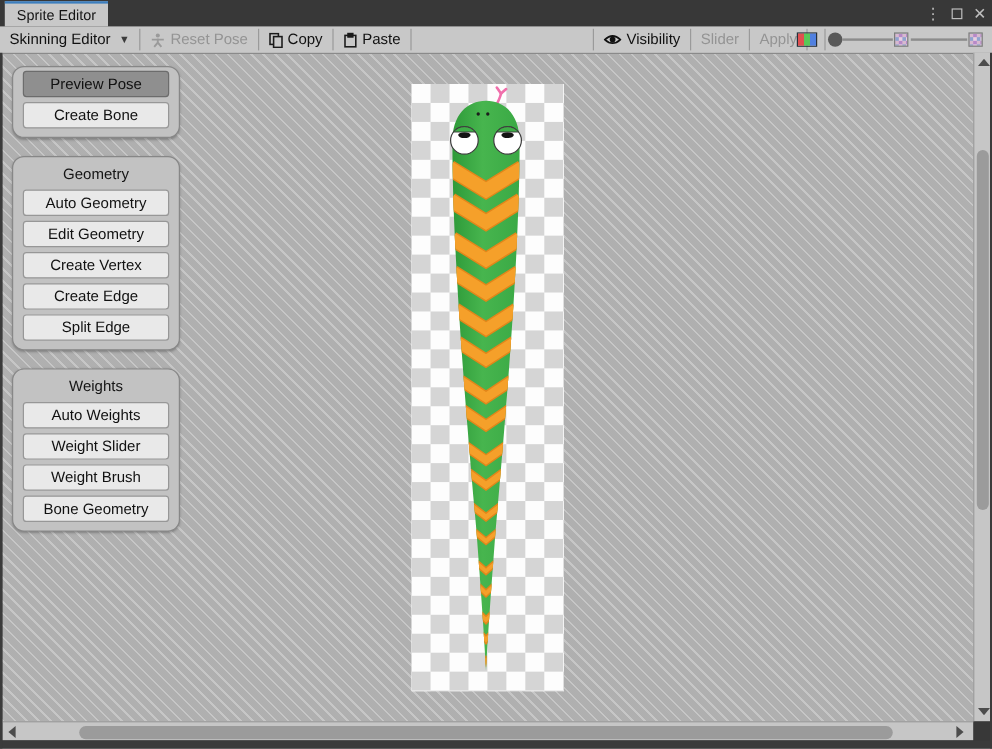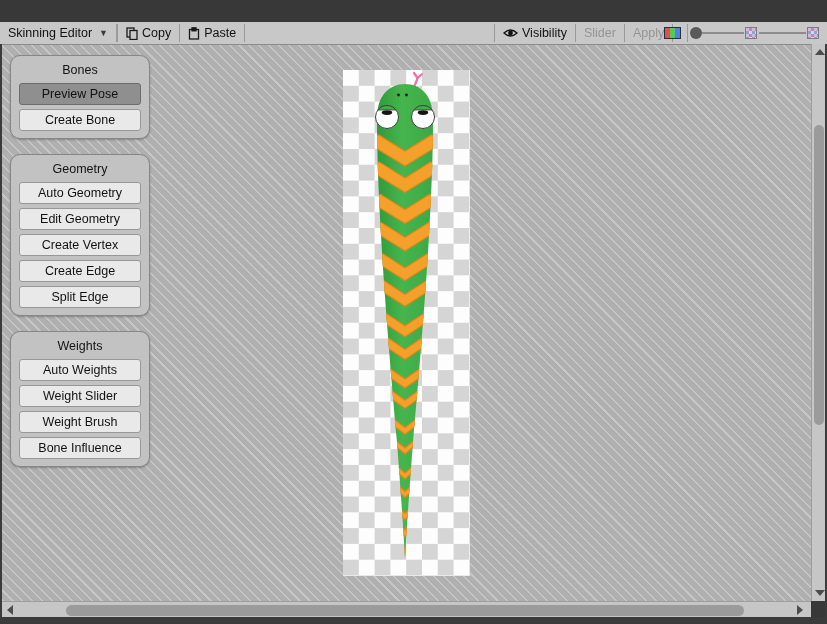--- a/index.html
+++ b/index.html
@@ -70,28 +70,49 @@
   .bottomstrip{position:absolute;left:0;top:617px;width:827px;height:7px;background:#3b3b3b;}
   .edge-l{position:absolute;left:0;top:44px;width:2px;height:580px;background:#3b3b3b;}
   .edge-r{position:absolute;left:825px;top:44px;width:2px;height:580px;background:#3b3b3b;}
   .icon{display:inline-flex;align-items:center;justify-content:center;}
 </style>
 </head>
 <body>
 
 <div class="window">
 
+  <div class="titlebar">
+    <div class="tab">
+      <span>Sprite Editor</span>
+    </div>
+    <div class="win-controls">
+      <span class="kebab">⋮</span>
+      <span class="maxbox"></span>
+      <span class="closex">✕</span>
+    </div>
+  </div>
 
   <div class="toolbar">
     <div class="tb-left">
       <div class="tb-item">
         <span>Skinning Editor</span>
         <span class="dd-arrow">▼</span>
       </div>
       <div class="tb-sep"></div>
+      <div class="tb-item disabled">
+        <span class="icon">
+          <svg width="13" height="13" viewBox="0 0 13 13">
+              <g stroke="#9a9a9a" stroke-width="1.6" fill="none">
+                <circle cx="6.5" cy="2.6" r="1.7" fill="#9a9a9a" stroke="none"></circle>
+                <path d="M1.5 6 H11.5 M6.5 5 V8.5 M3.5 12 L6.5 8.5 L9.5 12"></path>
+              </g>
+            </svg>
+        </span>
+        <span>Reset Pose</span>
+      </div>
       <div class="tb-sep"></div>
       <div class="tb-item">
         <span class="icon">
           <svg width="12" height="13" viewBox="0 0 12 13">
               <g fill="none" stroke="#1a1a1a" stroke-width="1.3">
                 <rect x="1" y="1" width="7" height="9"></rect>
                 <rect x="4" y="3.5" width="7" height="9" fill="#c8c8c8"></rect>
               </g>
             </svg>
         </span>
@@ -143,38 +164,37 @@
     <div class="knob"></div>
     <div class="sl-track" style="left:702px;width:42px;"></div>
     <div class="chk" style="left:745px;"></div>
     <div class="sl-track" style="left:759px;width:47px;"></div>
     <div class="chk" style="left:807px;"></div>
   </div>
 
   <div class="viewport">
     <div class="panels">
         <div class="panel">
-          <div class="panel-title">Bones</div>
           <div class="pbtn selected">Preview Pose</div>
           <div class="pbtn">Create Bone</div>
         </div>
         <div class="panel">
           <div class="panel-title">Geometry</div>
           <div class="pbtn">Auto Geometry</div>
           <div class="pbtn">Edit Geometry</div>
           <div class="pbtn">Create Vertex</div>
           <div class="pbtn">Create Edge</div>
           <div class="pbtn">Split Edge</div>
         </div>
         <div class="panel">
           <div class="panel-title">Weights</div>
           <div class="pbtn">Auto Weights</div>
           <div class="pbtn">Weight Slider</div>
           <div class="pbtn">Weight Brush</div>
-          <div class="pbtn">Bone Influence</div>
+          <div class="pbtn">Bone Geometry</div>
         </div>
       </div>
 
     <div class="canvas">
       <svg id="snake-svg" width="127" height="506" viewBox="0 0 127 506">
         <defs>
           <linearGradient id="bodyg" x1="0" y1="0" x2="1" y2="0">
             <stop offset="0" stop-color="#2e9a39"></stop>
             <stop offset="0.45" stop-color="#47b54e"></stop>
             <stop offset="1" stop-color="#3aa945"></stop>

